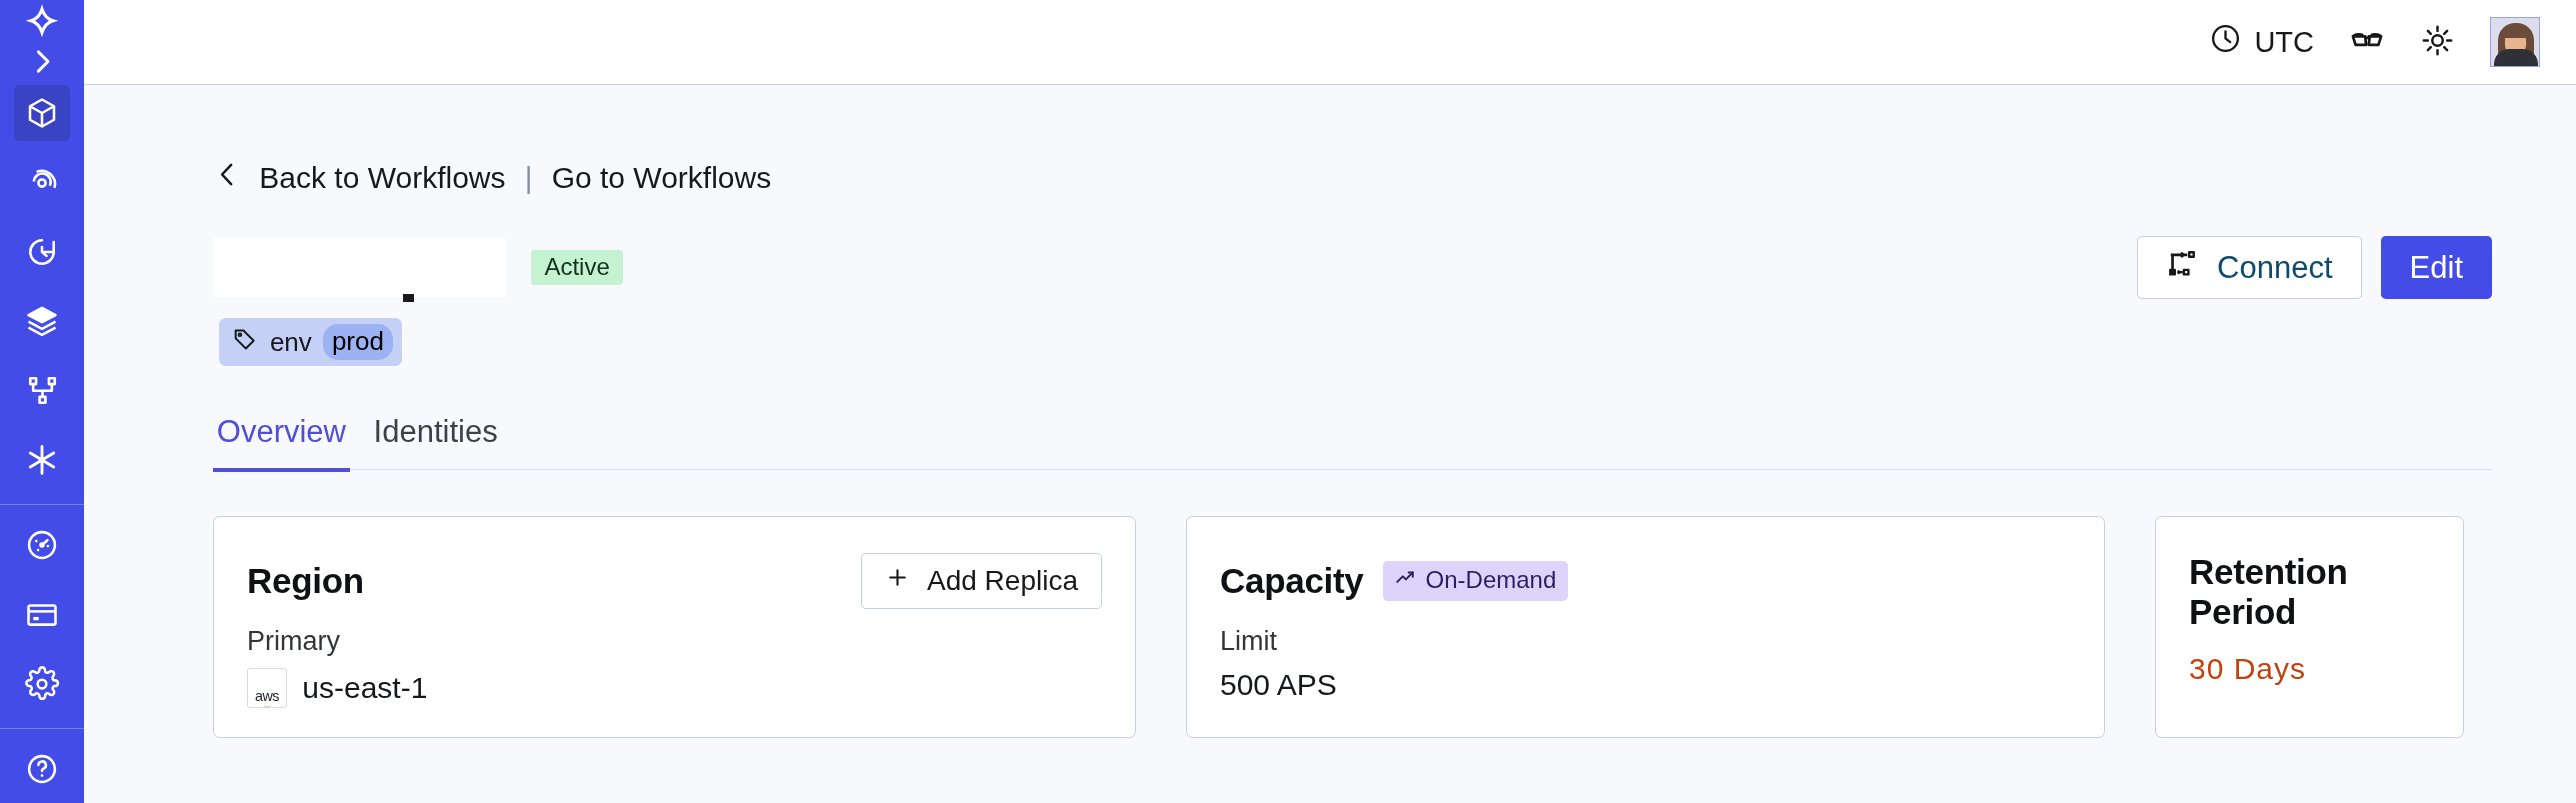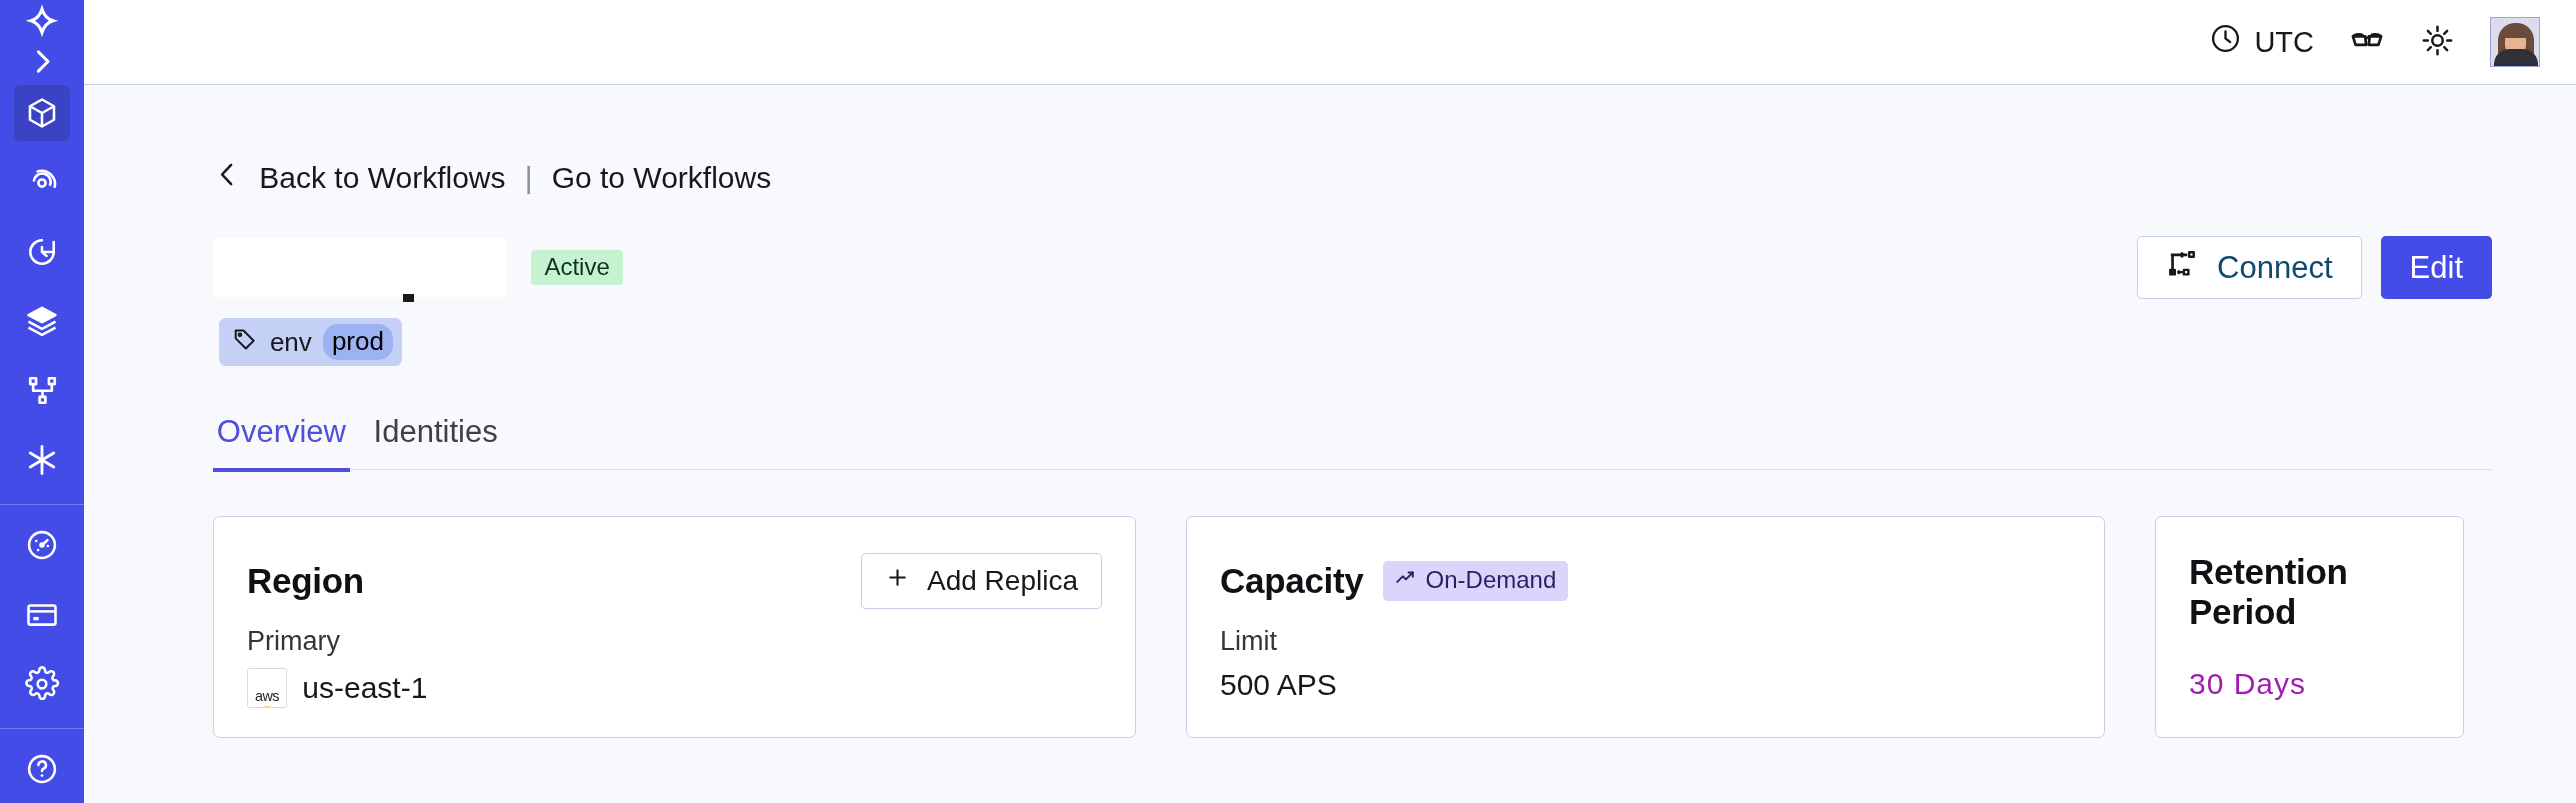--- a/index.html
+++ b/index.html
@@ -150,21 +150,21 @@
   }
   .card-title-wrap { display: flex; align-items: center; gap: 19px; }
   .card-title { font-size: 35px; font-weight: bold; color: #101114; letter-spacing: -0.3px; }
   .badge-ondemand {
     display: inline-flex; align-items: flex-start; gap: 8.6px;
     background: #DCD4FA; color: #2B1F63; border-radius: 4.8px;
     padding: 4.8px 11.5px 5.8px; font-size: 24px; white-space: nowrap;
   }
   .card-sublabel { font-size: 27px; color: #33353B; margin-top: 15.3px; }
   .card-value { font-size: 30px; color: #16181D; margin-top: 11.5px; display: flex; align-items: center; gap: 15.3px; }
-  .retention-value { font-size: 30px; color: #a21caf; margin-top: 35px; letter-spacing: 1px; }
+  .retention-value { font-size: 30px; color: #c2410c; margin-top: 20px; letter-spacing: 1px; }
 
   .btn-outline {
     display: inline-flex; align-items: center; gap: 17.3px;
     height: 56px; padding: 0 23px;
     background: #ffffff; border: 1.9px solid #C5CCE6; border-radius: 4.8px;
     font-size: 28px; color: #18181B; cursor: pointer; white-space: nowrap;
   }
   .highlight-box {
     border: 5.8px solid #E8402A; border-radius: 2.9px; padding: 7.7px;
     display: inline-flex;

